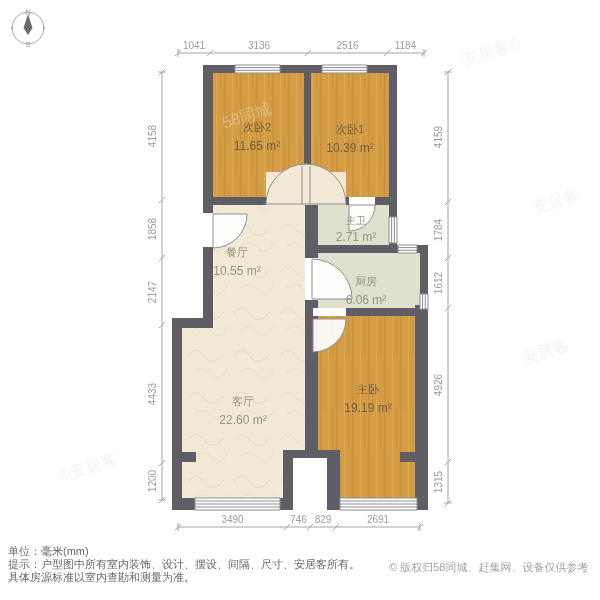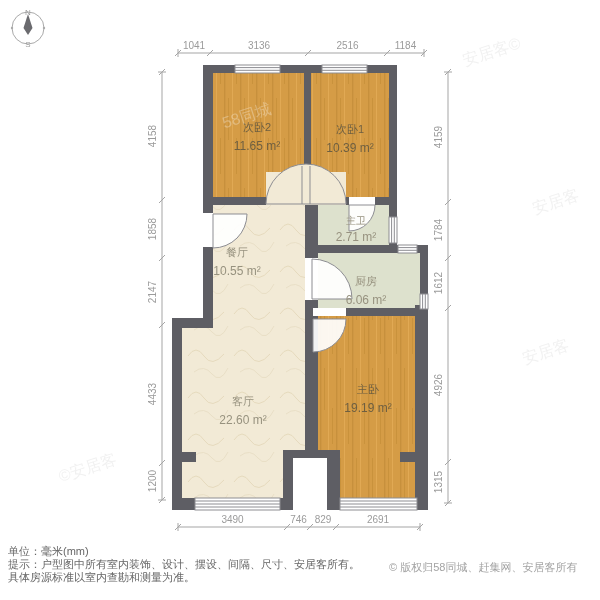--- a/index.html
+++ b/index.html
@@ -232,14 +232,14 @@
 
   <div class="wm" style="left:462px;top:42px;">安居客©</div>
   <div class="wm wm-onwood" style="left:222px;top:106px;">58同城</div>
   <div class="wm" style="left:532px;top:192px;">安居客</div>
   <div class="wm" style="left:58px;top:458px;">©安居客</div>
   <div class="wm" style="left:522px;top:342px;">安居客</div>
 
   <div class="footer-line" style="top:545px;">单位：毫米(mm)</div>
   <div class="footer-line" style="top:558px;">提示：户型图中所有室内装饰、设计、摆设、间隔、尺寸、安居客所有。</div>
   <div class="footer-line" style="top:571px;text-align:center;">具体房源标准以室内查勘和测量为准。</div>
-  <div class="copyright" style="left:389px;top:560px;">© 版权归58同城、赶集网、安居客所有</div>
+  <div class="copyright" style="left:389px;top:560px;">© 版权归58同城、赶集网、设备仅供参考</div>
 </div>
 
 </body></html>

